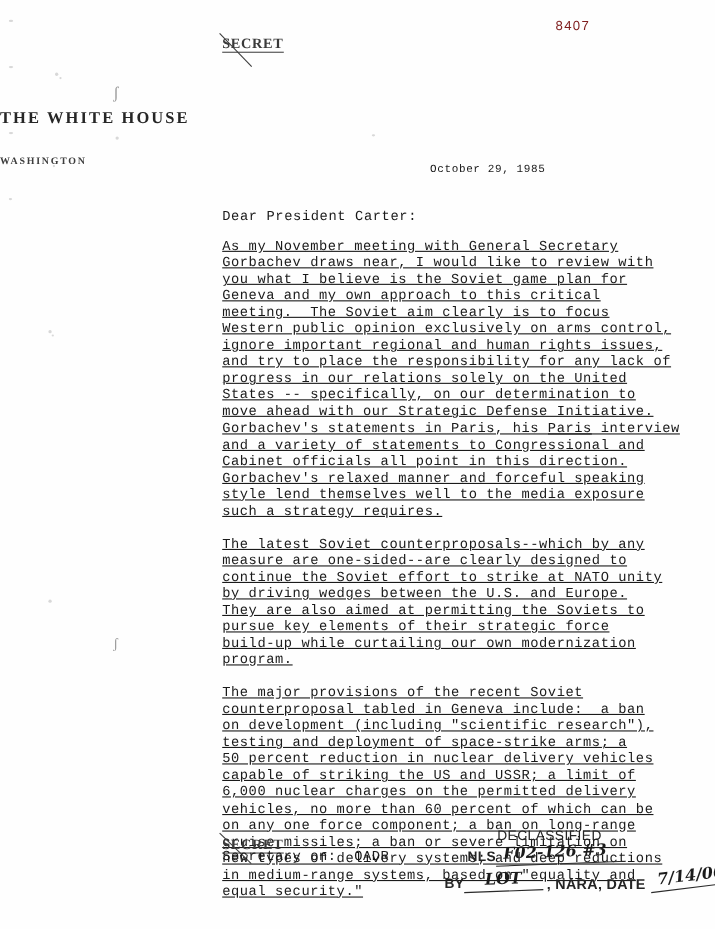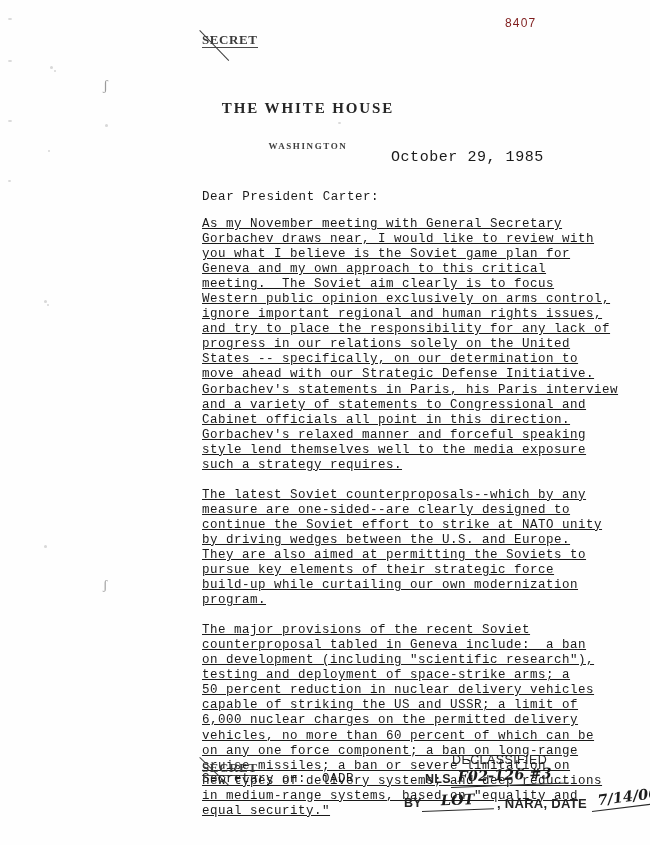--- a/index.html
+++ b/index.html
@@ -75,21 +75,21 @@
     width: 40px;
     transform: rotate(44deg);
   }
 
   
   #letterhead {
     position: absolute;
     left: 0;
     top: 100px;
     width: 616px;
-    text-align: center;
+    text-align: left;
   }
   #wh-title {
     font-family: "Liberation Serif", "DejaVu Serif", serif;
     font-size: 15px;
     font-weight: 700;
     letter-spacing: 1.9px;
     color: #262626;
   }
   #wh-sub {
     margin-top: 24px;
@@ -98,21 +98,21 @@
     font-weight: 700;
     letter-spacing: 1.6px;
     color: #3d3d3d;
   }
 
   
   #date-line {
     position: absolute;
     left: 391px;
     top: 149px;
-    font-size: 15px;
+    font-size: 10px;
     letter-spacing: .55px;
     white-space: pre;
   }
   #salutation {
     position: absolute;
     left: 202px;
     top: 190px;
     font-size: 12.5px;
     letter-spacing: .55px;
     white-space: pre;

